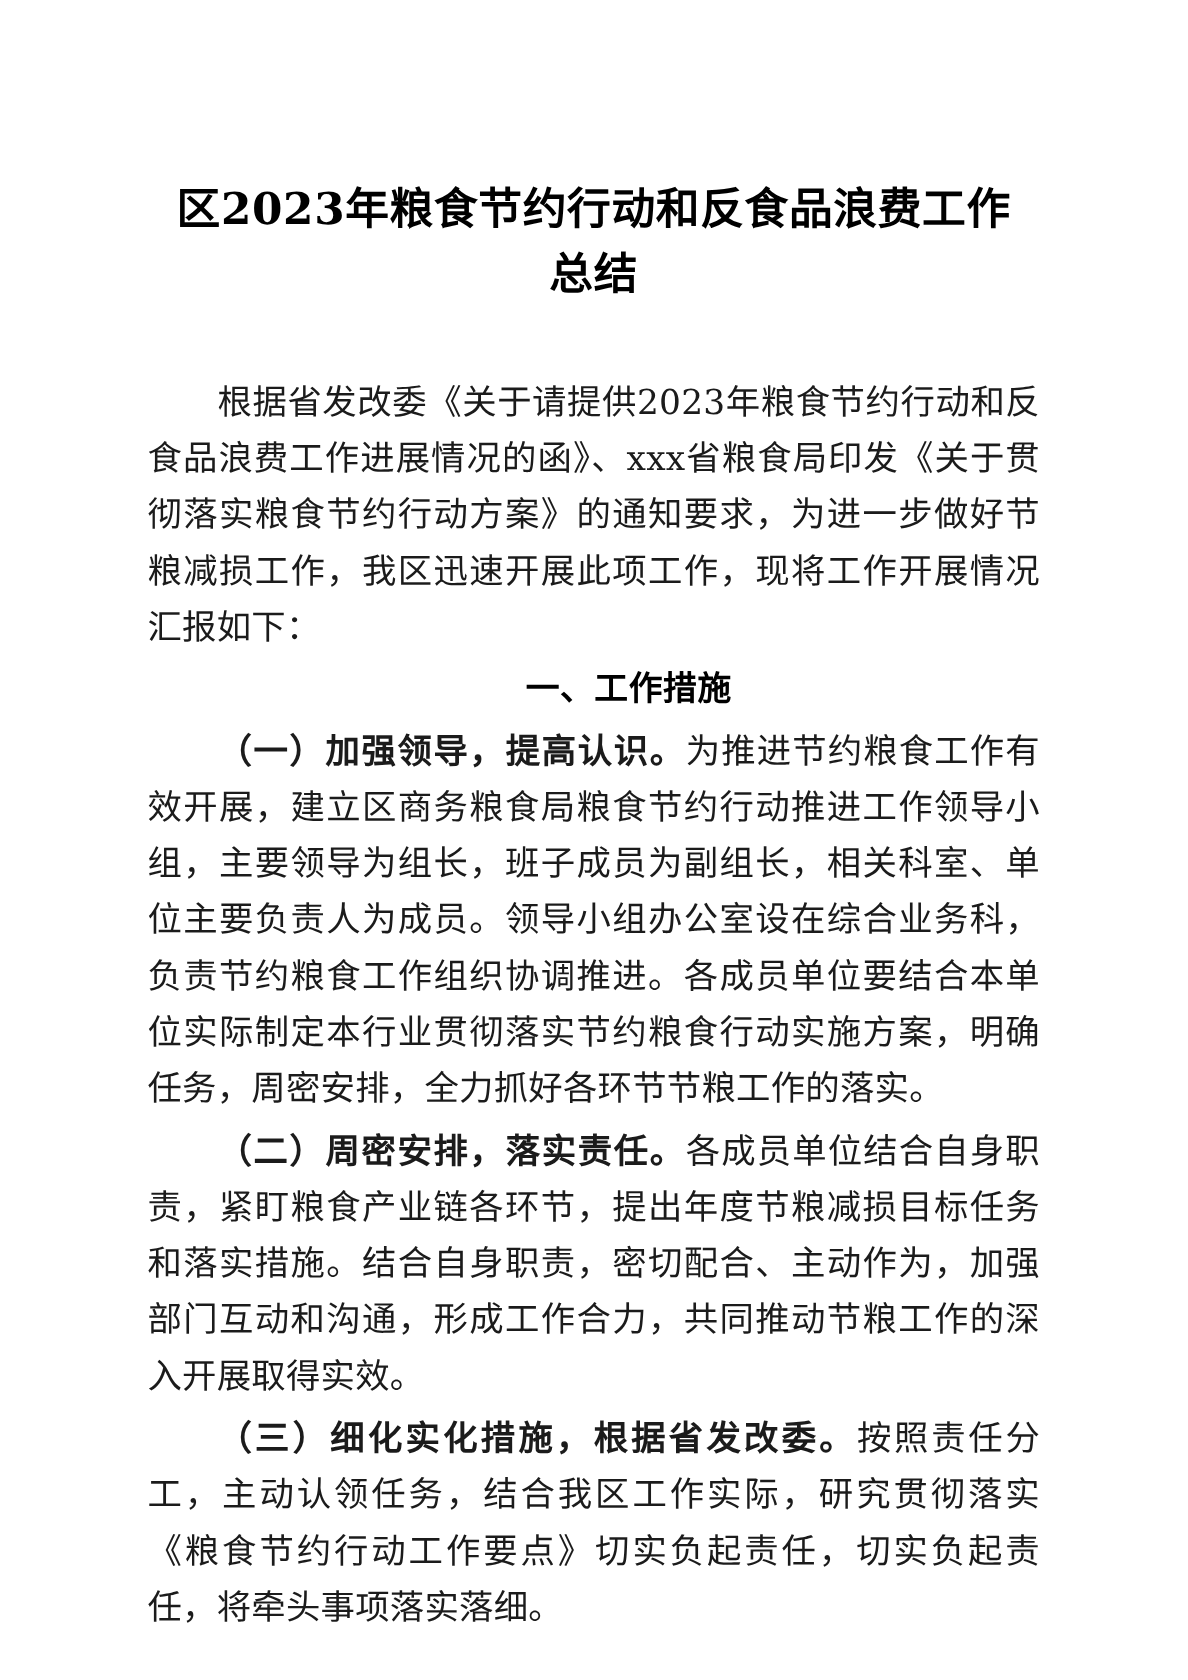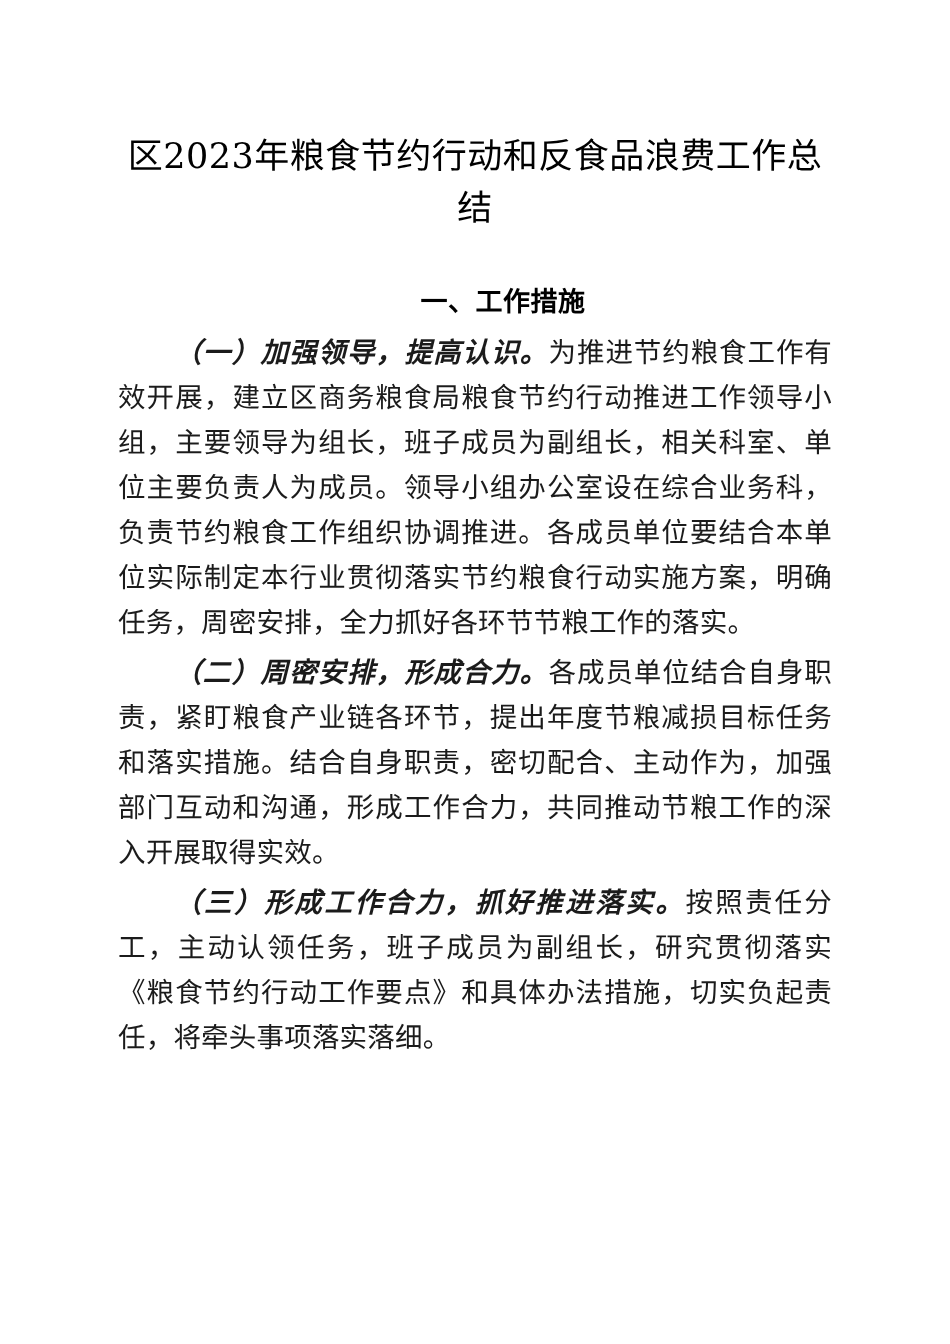--- a/index.html
+++ b/index.html
@@ -21,24 +21,24 @@
 
   .doc-body {
     position: absolute;
     left: 118px;
     top: 0;
     width: 714px;
   }
 
   
   .doc-title {
-    margin: 0;
+    margin: 12px;
     padding-top: 130px;
     font-family: "DejaVu Serif", "Liberation Serif", serif;
-    font-weight: normal;
+    font-weight: bold;
     font-size: 35px;
     line-height: 52px;
     color: #000000;
     text-align: center;
     letter-spacing: 0.5px;
     word-break: break-all;
   }
 
   
   .title-gap {
@@ -73,40 +73,40 @@
     color: #000000;
     text-indent: 56px;
     letter-spacing: 0.5px;
     text-align: center;
   }
 
   
   .lead {
     font-weight: 600;
     letter-spacing: 0.6px;
-    font-style: italic;
   }
 
   .subpara {
     margin-top: 5px;
   }
 </style>
 </head>
 <body>
 
 <div class="page">
   <div class="doc-body">
 
     <h1 class="doc-title"><span>区2023年粮食节约行动和反食品浪费工作总结</span></h1>
 
     <div class="title-gap"></div>
 
+    <p class="para">根据省发改委《关于请提供2023年粮食节约行动和反食品浪费工作进展情况的函》、xxx省粮食局印发《关于贯彻落实粮食节约行动方案》的通知要求，为进一步做好节粮减损工作，我区迅速开展此项工作，现将工作开展情况汇报如下：</p>
 
     <p class="section-heading">一、工作措施</p>
 
     <p class="para subpara"><span class="lead">（一）加强领导，提高认识。</span><span>为推进节约粮食工作有效开展，建立区商务粮食局粮食节约行动推进工作领导小组，主要领导为组长，班子成员为副组长，相关科室、单位主要负责人为成员。领导小组办公室设在综合业务科，负责节约粮食工作组织协调推进。各成员单位要结合本单位实际制定本行业贯彻落实节约粮食行动实施方案，明确任务，周密安排，全力抓好各环节节粮工作的落实。</span></p>
 
-    <p class="para subpara"><span class="lead">（二）周密安排，形成合力。</span><span>各成员单位结合自身职责，紧盯粮食产业链各环节，提出年度节粮减损目标任务和落实措施。结合自身职责，密切配合、主动作为，加强部门互动和沟通，形成工作合力，共同推动节粮工作的深入开展取得实效。</span></p>
+    <p class="para subpara"><span class="lead">（二）周密安排，落实责任。</span><span>各成员单位结合自身职责，紧盯粮食产业链各环节，提出年度节粮减损目标任务和落实措施。结合自身职责，密切配合、主动作为，加强部门互动和沟通，形成工作合力，共同推动节粮工作的深入开展取得实效。</span></p>
 
-    <p class="para subpara"><span class="lead">（三）形成工作合力，抓好推进落实。</span><span>按照责任分工，主动认领任务，班子成员为副组长，研究贯彻落实《粮食节约行动工作要点》和具体办法措施，切实负起责任，将牵头事项落实落细。</span></p>
+    <p class="para subpara"><span class="lead">（三）细化实化措施，根据省发改委。</span><span>按照责任分工，主动认领任务，结合我区工作实际，研究贯彻落实《粮食节约行动工作要点》切实负起责任，切实负起责任，将牵头事项落实落细。</span></p>
 
   </div>
 </div>
 
 </body></html>

